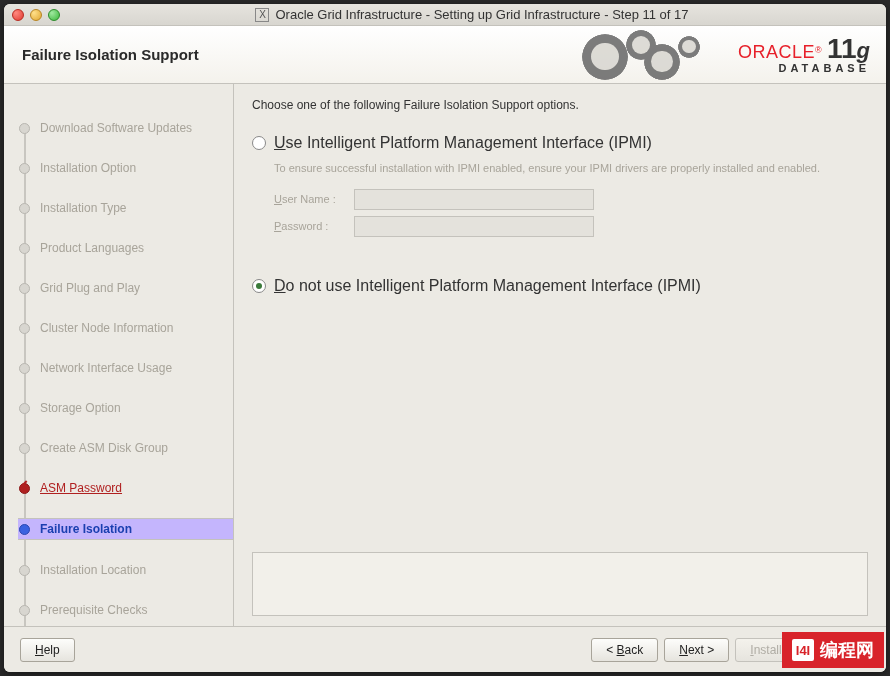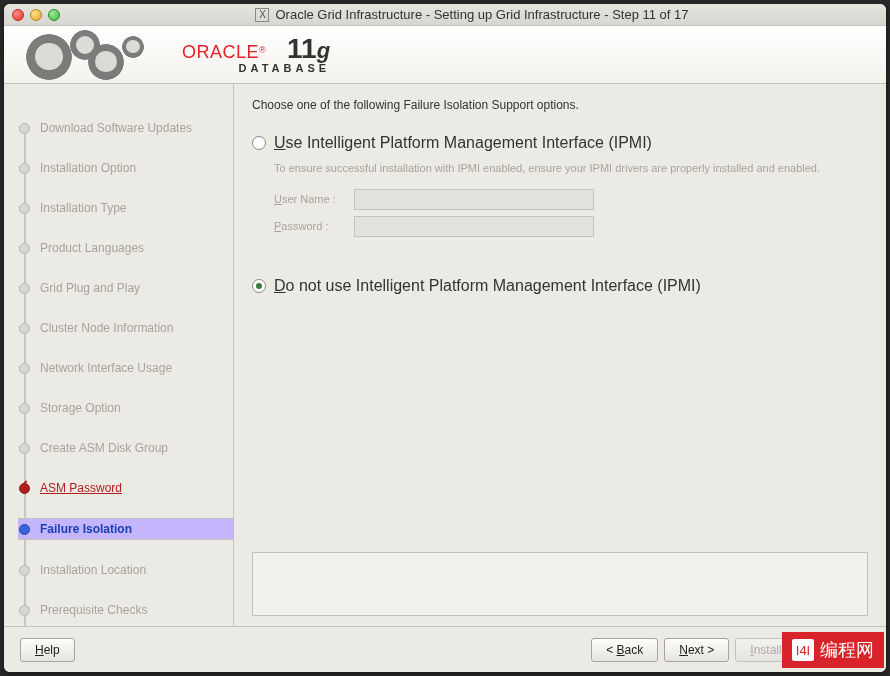--- a/index.html
+++ b/index.html
@@ -51,21 +51,21 @@
 .gear { position:absolute; border-radius:50%; background:radial-gradient(circle,#888 35%,#666 36%,#666 70%, transparent 71%); }
 .gear::before { content:""; position:absolute; inset:20%; border-radius:50%; background:#d8d6d0; }
 .g1{width:46px;height:46px;left:4px;top:4px;}
 .g2{width:30px;height:30px;left:48px;top:0;}
 .g3{width:36px;height:36px;left:66px;top:14px;}
 .g4{width:22px;height:22px;left:100px;top:6px;}
 .logo { text-align:right; line-height:1; }
 .logo .o { color:#e7202a; font-weight:normal; font-size:18px; letter-spacing:0.5px;}
 .logo .reg { font-size:9px; vertical-align:super; color:#e7202a;}
 .logo .db { color:#333; font-size:11px; letter-spacing:4px; font-weight:bold; }
-.logo .eleven { color:#333; font-size:28px; font-weight:bold; margin-left:18px;text-align:center; }
+.logo .eleven { color:#333; font-size:28px; font-weight:bold; margin-left:2px;text-align:center; }
 .logo .g { font-style:italic; font-size:22px; }
 .body { flex:1; display:flex; min-height:0; }
 .sidebar {
   width: 230px;
   padding: 14px 0 14px 14px;
   border-right: 1px solid #c4c2bc;
   overflow:hidden;
 }
 .steps { list-style:none; position:relative; }
 .steps::before {
@@ -97,40 +97,41 @@
 .form-row label u { text-decoration:underline; }
 .form-row input { width:240px; height:21px; border:1px solid #c4c2bc; background:#ecebe6; padding:0 4px; font-size:11px; }
 .form-row input:disabled { background:#e4e2dc; color:#a8a49a; }
 .opt2 { margin-top:24px; }
 .msgbox { margin-top:auto; height:64px; border:1px solid #c4c2bc; background:#f2f0ea; }
 .footer { height:46px; border-top:1px solid #c4c2bc; background:#eceae4; display:flex; align-items:center; padding:0 16px; gap:6px; }
 .spacer { flex:1; }
 .btn { height:24px; padding:0 14px; font-size:12px; border:1px solid #a8a49a; border-radius:3px; background:linear-gradient(#fdfdfb,#e6e4de); cursor:pointer; color:#222; }
 .btn u { text-decoration:underline; }
 .btn:disabled { color:#b0ada5; background:linear-gradient(#f4f2ec,#e6e4de); border-color:#c4c2bc; cursor:default;}
-.watermark { position:absolute; right:6px; bottom:8px; background:#d8232a; color:#fff; font-size:18px; font-weight:normal; padding:6px 10px; display:flex; align-items:center; gap:6px; }
+.watermark { position:absolute; right:6px; bottom:8px; background:#d8232a; color:#fff; font-size:18px; font-weight:bold; padding:6px 10px; display:flex; align-items:center; gap:6px; }
 .watermark .wm-icon { width:22px;height:22px;background:#fff;color:#d8232a;display:inline-flex;align-items:center;justify-content:center;font-size:13px;border-radius:2px;}
 </style>
 </head>
 <body>
 
 <div class="window">
   <div class="titlebar">
     <div class="traffic">
       <span class="tc-close"></span>
       <span class="tc-min"></span>
       <span class="tc-max"></span>
     </div>
     <div class="title">
       <span class="x-icon">X</span>
       <span>Oracle Grid Infrastructure - Setting up Grid Infrastructure - Step 11 of 17</span>
     </div>
   </div>
 
   <div class="header">
+    <div class="header-title">Failure Isolation Support</div>
     <div class="header-right">
       <div class="gears">
         <div class="gear g1"></div>
           <div class="gear g2"></div>
           <div class="gear g3"></div>
           <div class="gear g4"></div>
       </div>
       <div class="logo">
         <div>
           <span class="o">ORACLE</span><span class="reg">®</span>

